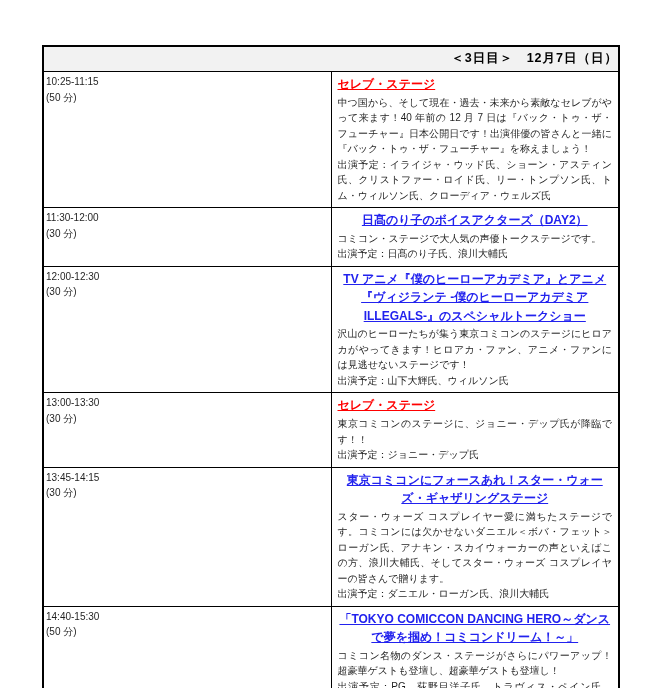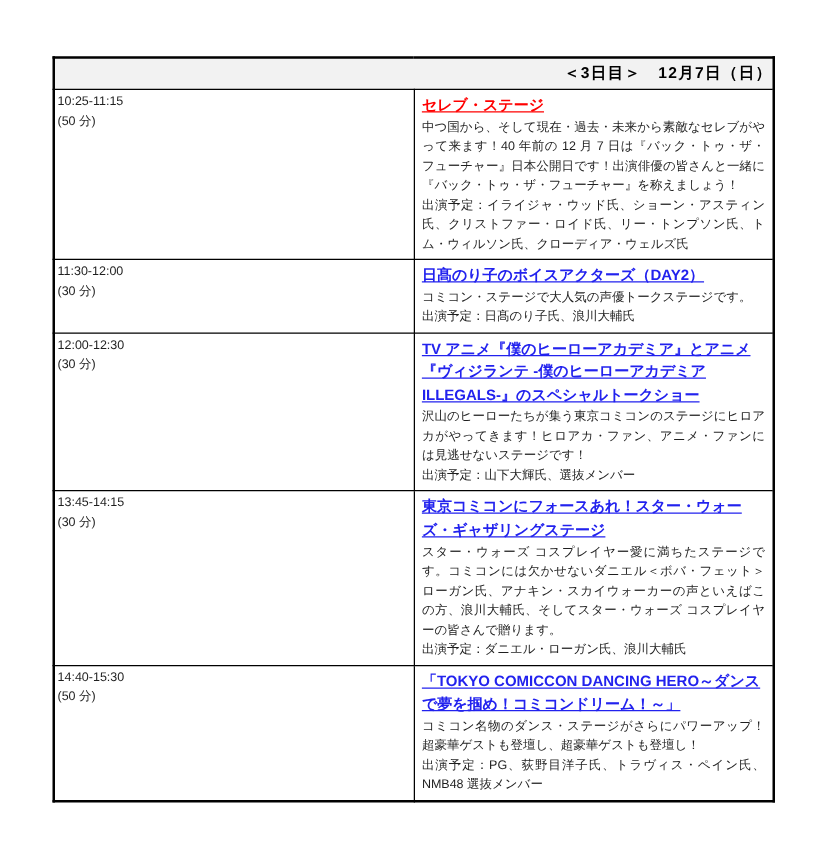--- a/index.html
+++ b/index.html
@@ -45,21 +45,21 @@
     color: var(--text, #1f1f1f);
     line-height: 1.55;
   }
   .event-title {
     font-weight: bold;
     font-size: 12px;
     text-decoration: underline;
     margin-bottom: 1px;
   }
   .event-title.red  { color: var(--red, #ff0000); }
-  .event-title.blue { color: var(--blue, #2222ee); }
+  .event-title.blue { color: var(--blue, #2222ee); text-align: center; }
   .event-text { text-align: justify; }
 </style>
 </head>
 <body>
 
 <table class="schedule">
   <tbody>
     <tr>
       <td class="header-cell" colspan="2">＜3日目＞　12月7日（日）</td>
     </tr>
@@ -86,21 +86,32 @@
         </td>
       </tr>
       <tr>
         <td class="time-cell">
           <div>12:00-12:30</div>
           <div>(30 分)</div>
         </td>
         <td class="event-cell">
           <div class="event-title blue">TV アニメ『僕のヒーローアカデミア』とアニメ『ヴィジランテ -僕のヒーローアカデミア ILLEGALS-』のスペシャルトークショー</div>
           <div class="event-text">沢山のヒーローたちが集う東京コミコンのステージにヒロアカがやってきます！ヒロアカ・ファン、アニメ・ファンには見逃せないステージです！</div>
-          <div class="event-text">出演予定：山下大輝氏、選抜メンバー</div>
+          <div class="event-text">出演予定：山下大輝氏、ウィルソン氏</div>
+        </td>
+      </tr>
+      <tr>
+        <td class="time-cell">
+          <div>13:00-13:30</div>
+          <div>(30 分)</div>
+        </td>
+        <td class="event-cell">
+          <div class="event-title red">セレブ・ステージ</div>
+          <div class="event-text">東京コミコンのステージに、ジョニー・デップ氏が降臨です！！</div>
+          <div class="event-text">出演予定：ジョニー・デップ氏</div>
         </td>
       </tr>
       <tr>
         <td class="time-cell">
           <div>13:45-14:15</div>
           <div>(30 分)</div>
         </td>
         <td class="event-cell">
           <div class="event-title blue">東京コミコンにフォースあれ！スター・ウォーズ・ギャザリングステージ</div>
           <div class="event-text">スター・ウォーズ コスプレイヤー愛に満ちたステージです。コミコンには欠かせないダニエル＜ボバ・フェット＞ローガン氏、アナキン・スカイウォーカーの声といえばこの方、浪川大輔氏、そしてスター・ウォーズ コスプレイヤーの皆さんで贈ります。</div>

